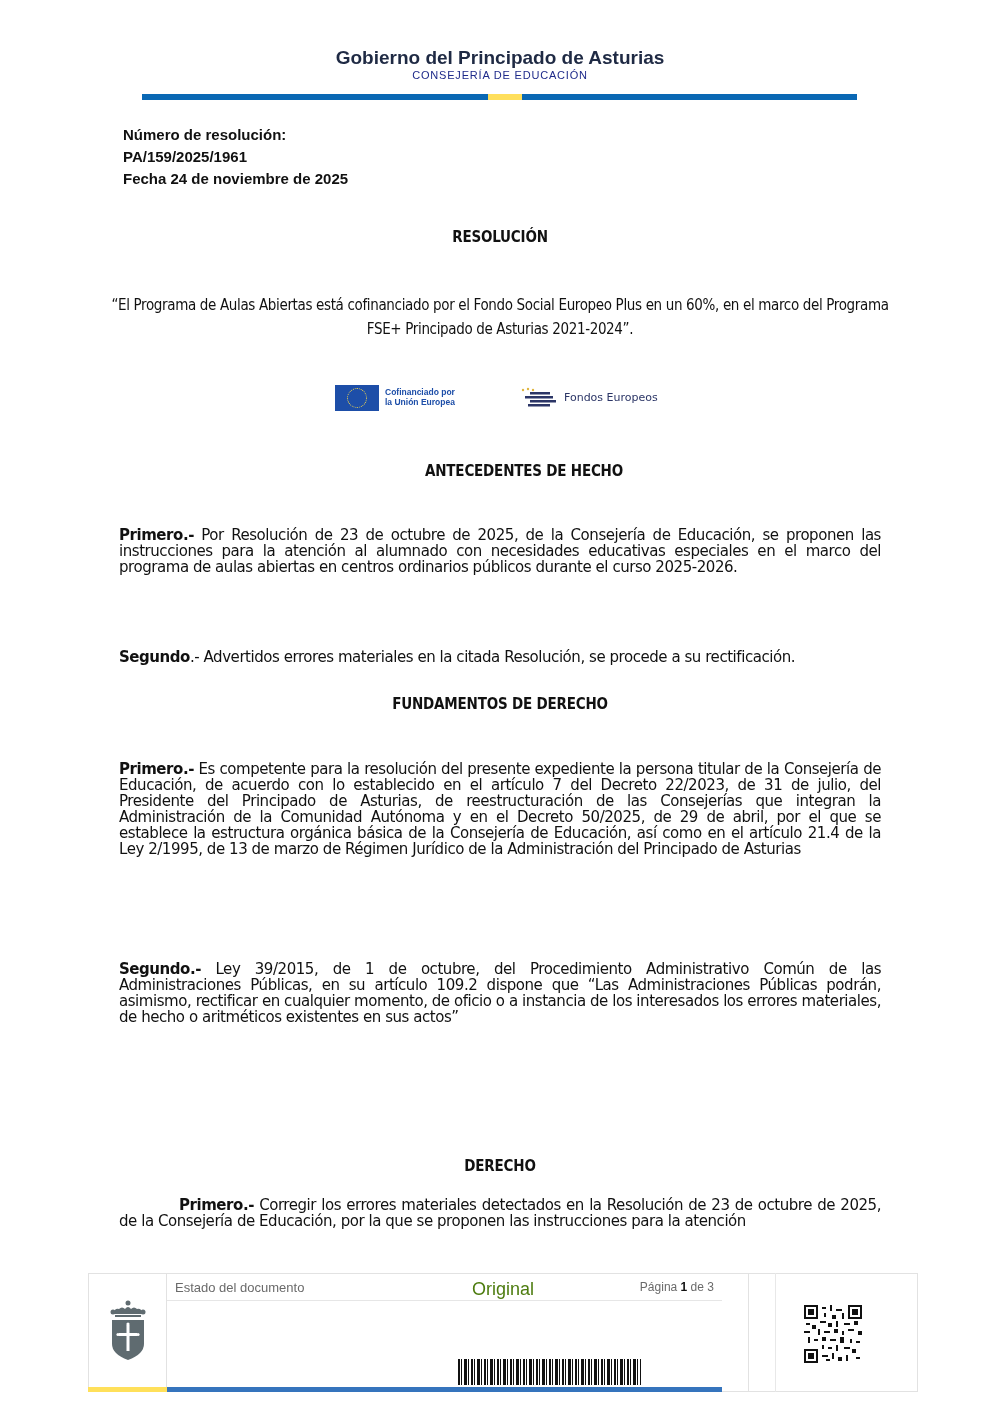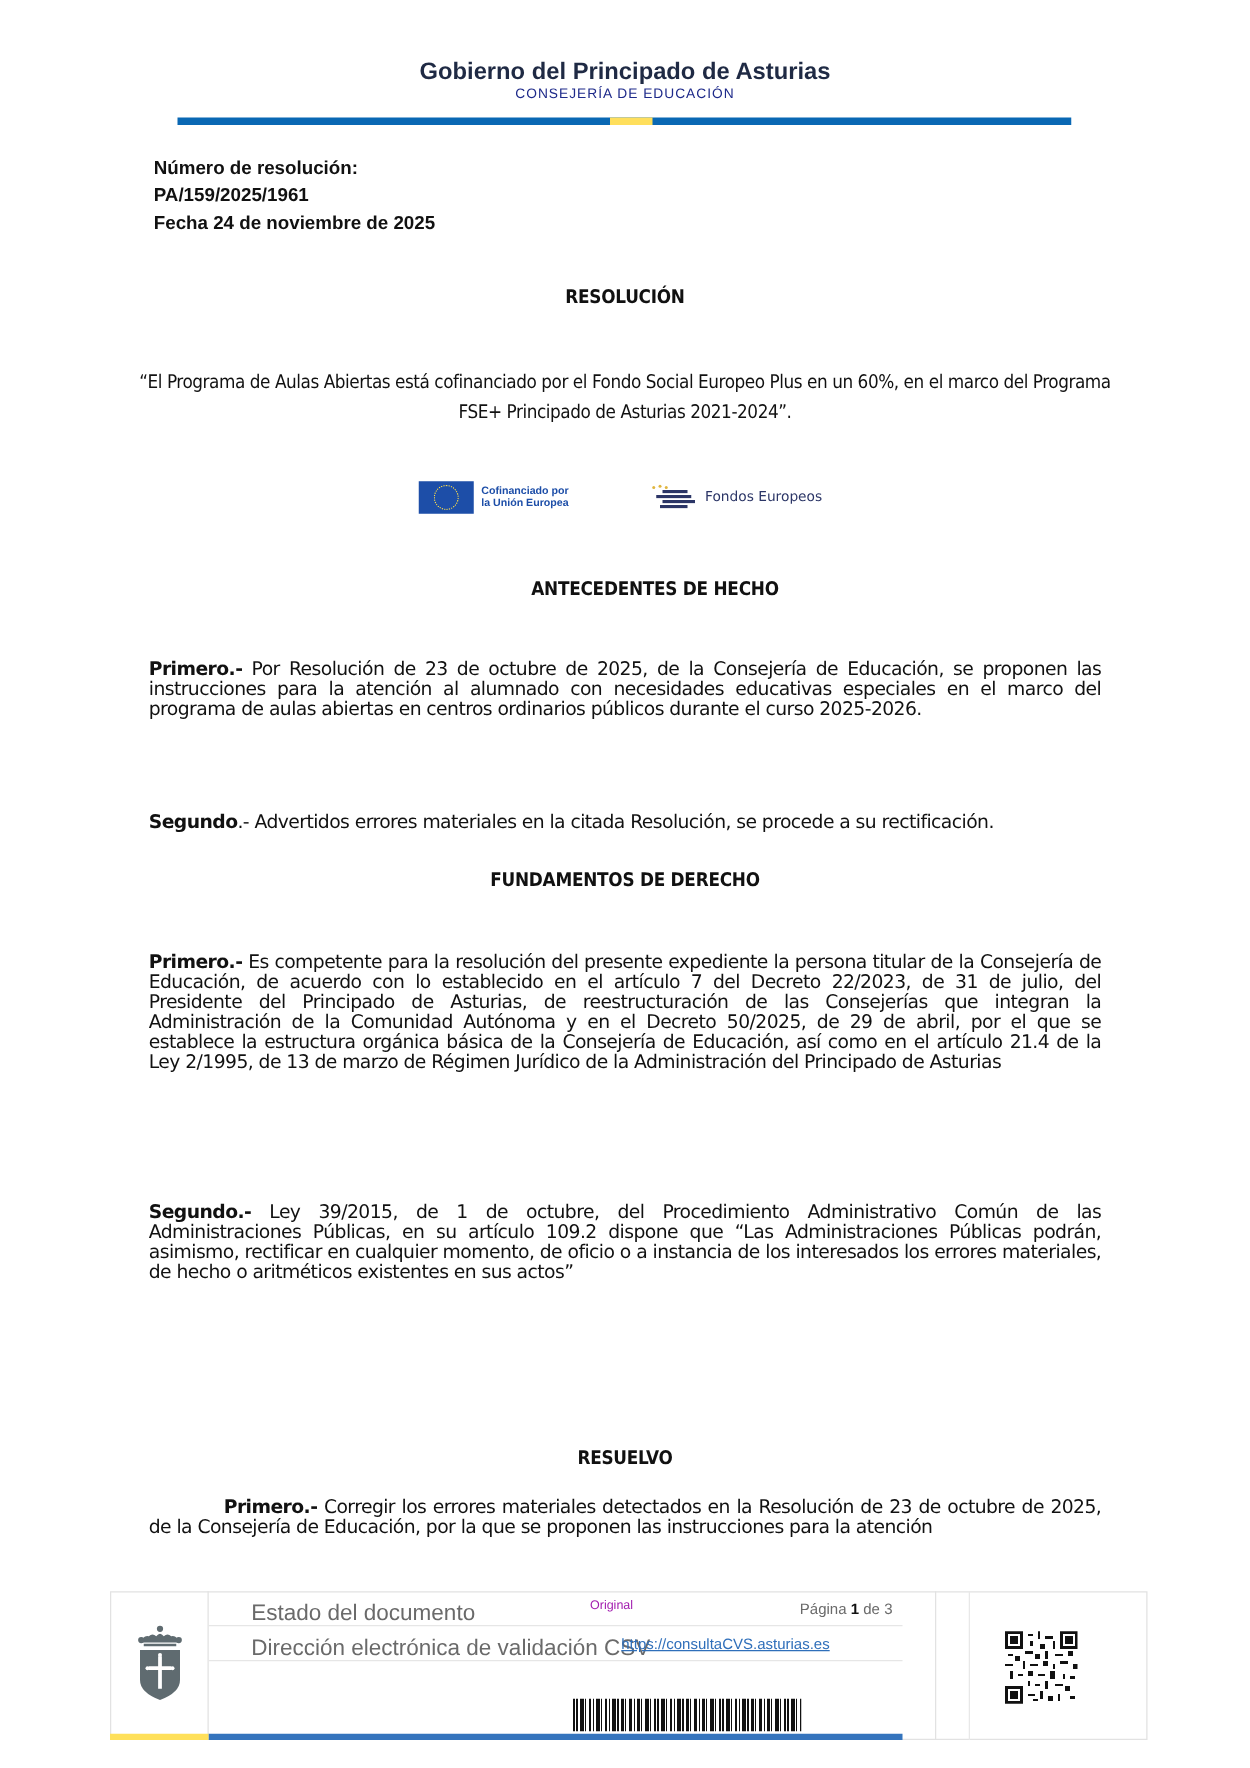--- a/index.html
+++ b/index.html
@@ -55,22 +55,22 @@
   .para b { font-weight: bold; }
   .indent { text-indent: 60px; }
 
   
   .footer { position: absolute; top: 1273px; left: 88px; width: 830px; height: 119px; }
   .f-box { position: absolute; top: 0; left: 0; width: 830px; height: 119px; border: 1px solid #e2e2e2; }
   .f-shield-cell { position: absolute; left: 0; top: 0; width: 79px; height: 116px; border-right: 1px solid #e2e2e2; }
   .f-qr-cell { position: absolute; left: 660px; top: 0; width: 170px; height: 119px; border-left: 1px solid #e2e2e2; }
   .f-qr-inner { position: absolute; left: 26px; top: 0; width: 1px; height: 119px; background: #e8e8e8; }
   .f-row { position: absolute; left: 79px; width: 555px; border-bottom: 1px solid #e6e6e6; height: 28px; }
-  .f-label { position: absolute; left: 8px; top: 7px; font-family: "Liberation Sans", sans-serif; font-size: 18px; color: #6a6a6a; margin-left: 26px; }
-  .f-val { position: absolute; top: 6px; font-family: "Liberation Sans", sans-serif; font-size: 10px; color: #a21caf; }
+  .f-label { position: absolute; left: 8px; top: 7px; font-family: "Liberation Sans", sans-serif; font-size: 13px; color: #6a6a6a; }
+  .f-val { position: absolute; top: 6px; font-family: "Liberation Sans", sans-serif; font-size: 18px; color: #4d7c0f; }
   .f-link { position: absolute; top: 7px; left: 330px; font-family: "Liberation Sans", sans-serif; font-size: 12px; color: #2f6fba; text-decoration: underline; }
   .f-page { position: absolute; top: 7px; right: 8px; font-family: "Liberation Sans", sans-serif; font-size: 12px; color: #6a6a6a; }
   .f-page b { color: #111; }
   .f-csv { position: absolute; left: 8px; top: 5px; font-family: "Liberation Sans", sans-serif; font-size: 15px; color: #111; letter-spacing: 0.2px; }
   .f-yellow { position: absolute; left: 0; top: 114px; width: 79px; height: 5px; background: #ffe05a; }
   .f-blue { position: absolute; left: 79px; top: 114px; width: 555px; height: 5px; background: #3574bd; }
   .barcode { position: absolute; left: 370px; top: 86px; width: 183px; height: 26px;
     background: repeating-linear-gradient(90deg, #111 0 2px, #fff 2px 3px, #111 3px 4px, #fff 4px 6px, #111 6px 9px, #fff 9px 10px, #111 10px 11px, #fff 11px 13px); }
   .qr { position: absolute; left: 716px; top: 32px; width: 58px; height: 58px; }
 </style>
@@ -114,21 +114,21 @@
 </div>
 
 <div class="heading" style="top:462px;padding-left:48px;">ANTECEDENTES DE HECHO</div>
 <div class="para" style="top:527px;"><b>Primero.-</b><span> Por Resolución de 23 de octubre de 2025, de la Consejería de Educación, se proponen las instrucciones para la atención al alumnado con necesidades educativas especiales en el marco del programa de aulas abiertas en centros ordinarios públicos durante el curso 2025-2026.</span></div>
 <div class="para" style="top:649px;"><b>Segundo</b><span>.- Advertidos errores materiales en la citada Resolución, se procede a su rectificación.</span></div>
 
 <div class="heading" style="top:695px;">FUNDAMENTOS DE DERECHO</div>
 <div class="para" style="top:761px;"><b>Primero.-</b><span> Es competente para la resolución del presente expediente la persona titular de la Consejería de Educación, de acuerdo con lo establecido en el artículo 7 del Decreto 22/2023, de 31 de julio, del Presidente del Principado de Asturias, de reestructuración de las Consejerías que integran la Administración de la Comunidad Autónoma y en el Decreto 50/2025, de 29 de abril, por el que se establece la estructura orgánica básica de la Consejería de Educación, así como en el artículo 21.4 de la Ley 2/1995, de 13 de marzo de Régimen Jurídico de la Administración del Principado de Asturias</span></div>
 <div class="para" style="top:961px;"><b>Segundo.-</b><span> Ley 39/2015, de 1 de octubre, del Procedimiento Administrativo Común de las Administraciones Públicas, en su artículo 109.2 dispone que “Las Administraciones Públicas podrán, asimismo, rectificar en cualquier momento, de oficio o a instancia de los interesados los errores materiales, de hecho o aritméticos existentes en sus actos”</span></div>
 
-<div class="heading" style="top:1157px;">RESUELVO</div>
+<div class="heading" style="top:1157px;">DERECHO</div>
 <div class="para indent" style="top:1197px;"><b>Primero.-</b><span> Corregir los errores materiales detectados en la Resolución de 23 de octubre de 2025, de la Consejería de Educación, por la que se proponen las instrucciones para la atención</span></div>
 
 <div class="footer">
   <div class="f-box"></div>
   <div class="f-shield-cell">
     <svg style="position:absolute;left:22px;top:27px;" width="36" height="62" viewBox="0 0 36 62">
       <circle cx="18" cy="3" r="2.5" fill="#5f6b70"></circle>
       <path d="M4 14 Q4 8 9 9 Q12 6 15 9 Q18 5 21 9 Q24 6 27 9 Q32 8 32 14 Z" fill="#5f6b70"></path>
       <circle cx="3" cy="12" r="2.5" fill="#5f6b70"></circle>
         <circle cx="33" cy="12" r="2.5" fill="#5f6b70"></circle>
@@ -139,24 +139,20 @@
       <circle cx="18" cy="24" r="1.6" fill="#fff"></circle>
         <circle cx="8" cy="34.5" r="1.6" fill="#fff"></circle>
         <circle cx="28" cy="34.5" r="1.6" fill="#fff"></circle>
     </svg>
   </div>
 
   <div class="f-row" style="top:0;">
     <span class="f-label">Estado del documento</span>
     <span class="f-val" style="left:305px;">Original</span>
     <span class="f-page"><span>Página</span> <b>1</b> <span>de</span> <span>3</span></span>
-  </div>
-  <div class="f-row" style="top:28px;">
-    <span class="f-label">Dirección electrónica de validación CSV</span>
-    <a class="f-link">https://consultaCVS.asturias.es</a>
   </div>
   <div class="barcode"></div>
   <div class="f-yellow"></div>
   <div class="f-blue"></div>
 
   <div class="f-qr-cell">
       <div class="f-qr-inner"></div>
     </div>
   <svg class="qr" viewBox="0 0 29 29" shape-rendering="crispEdges">
     <rect width="29" height="29" fill="#fff"></rect>

